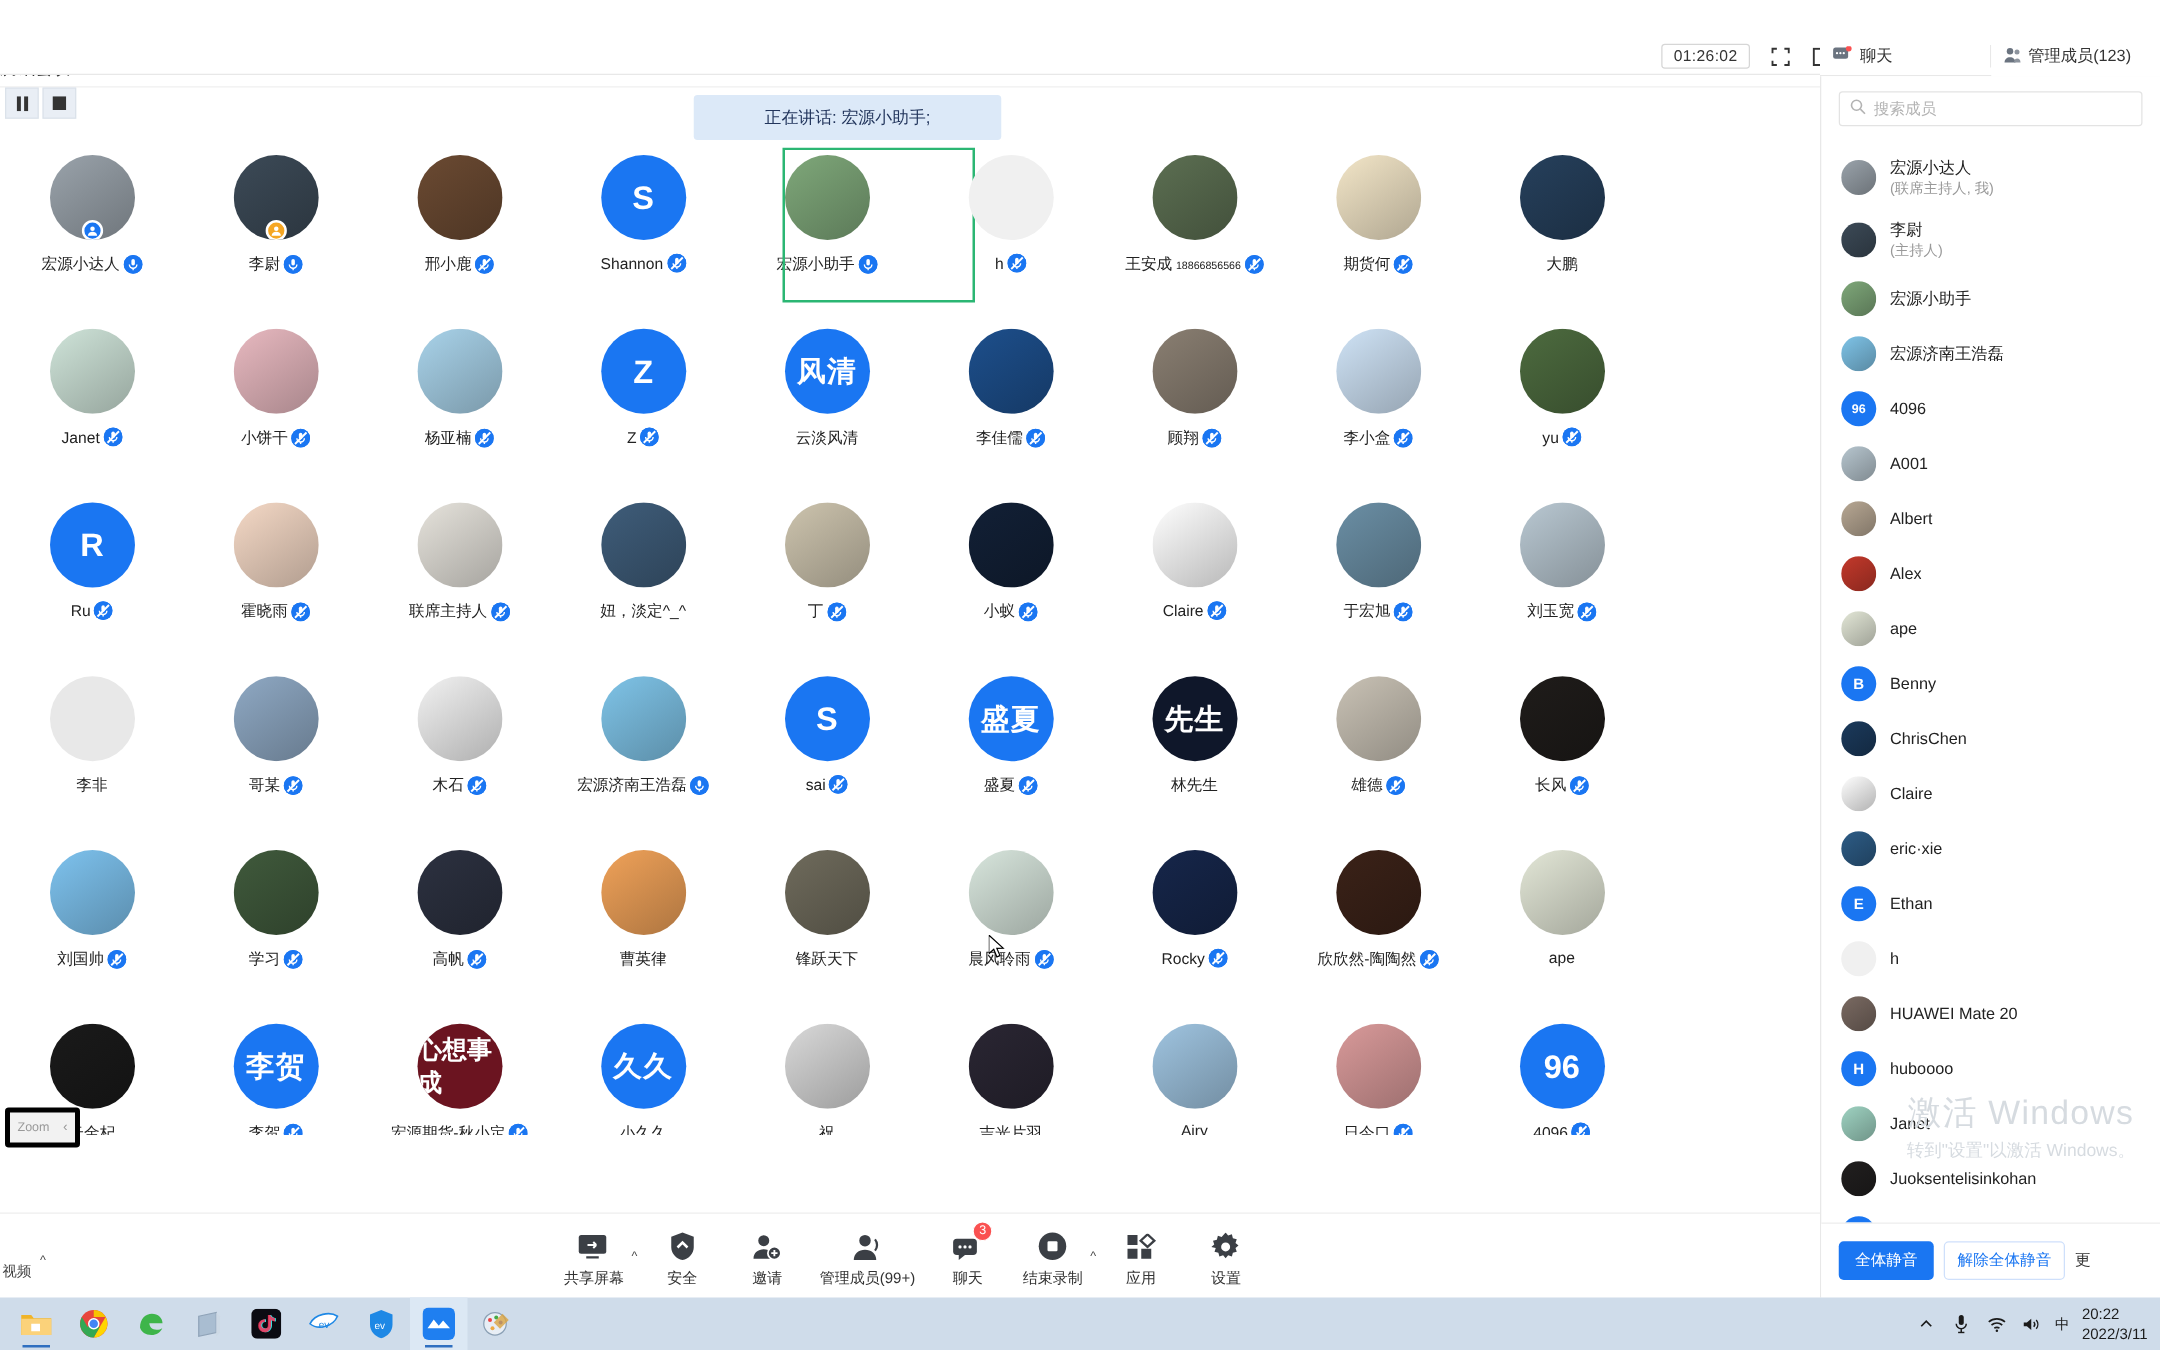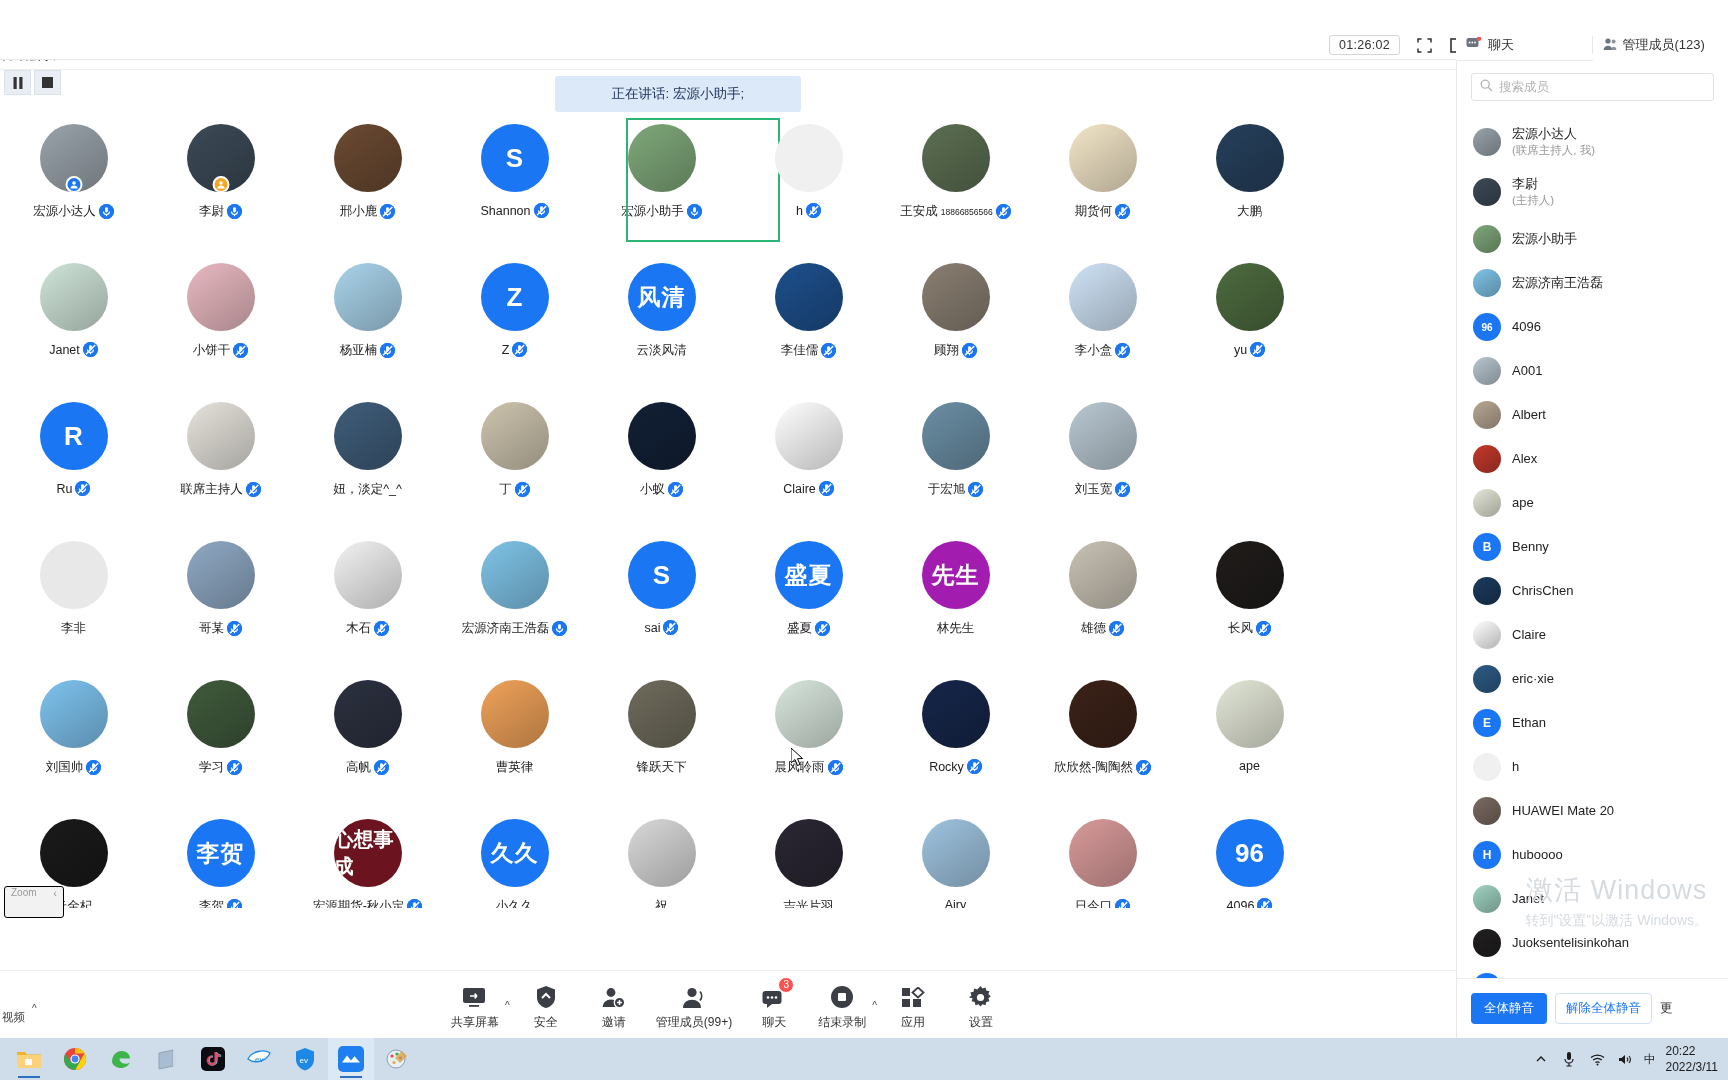--- a/index.html
+++ b/index.html
@@ -110,22 +110,22 @@
     background:#c8c8c8; border-radius:3px;
   }
   #grid-scroll-track{
     position:absolute; right:4px; top:126px; width:5px; height:760px;
     background:#f3f3f3; border-radius:3px;
   }
 
   
   #pagenav{
     position:absolute; left:4px; top:886px; width:60px; height:32px;
-    background:#f2f2f2; border:1px solid #000000; border-radius:3px;
-    display:flex; justify-content:space-between; padding:0 6px;
+    background:#f2f2f2; border:4px solid #000000; border-radius:3px;
+    display:flex; align-items:center; justify-content:space-between; padding:0 6px;
     font-size:11px; color:#999;
   }
 
   
   #bottombar{
     position:absolute; left:0; top:970px; width:1456px; height:68px;
     background:#ffffff; border-top:1px solid #eeeeee;
     display:flex; align-items:center; justify-content:center;
   }
   #bottombar .tools{ display:flex; align-items:flex-end; gap:0px; }
@@ -570,20 +570,35 @@
               <circle cx="7.5" cy="7.5" r="7.5" fill="#1a76f2"></circle>
               <rect x="6.1" y="3.2" width="2.8" height="5.2" rx="1.4" fill="#fff"></rect>
               <path d="M4.5 7.6a3 3 0 0 0 6 0" fill="none" stroke="#fff" stroke-width="1.1"></path>
               <path d="M7.5 10.6v1.6" stroke="#fff" stroke-width="1.1"></path>
               <path d="M3 12.2 L12.2 3" stroke="#fff" stroke-width="1.5"></path>
             </svg>
           </span>
         </div>
       </div>
       <div class="cell">
+        <div class="av" style="background:#f5d9c6;background-image:linear-gradient(145deg,#f5d9c6,rgba(0,0,0,.28));"></div>
+        <div class="namerow">
+          <span>霍晓雨</span>
+          <span class="mic off">
+            <svg width="15" height="15" viewBox="0 0 15 15">
+              <circle cx="7.5" cy="7.5" r="7.5" fill="#1a76f2"></circle>
+              <rect x="6.1" y="3.2" width="2.8" height="5.2" rx="1.4" fill="#fff"></rect>
+              <path d="M4.5 7.6a3 3 0 0 0 6 0" fill="none" stroke="#fff" stroke-width="1.1"></path>
+              <path d="M7.5 10.6v1.6" stroke="#fff" stroke-width="1.1"></path>
+              <path d="M3 12.2 L12.2 3" stroke="#fff" stroke-width="1.5"></path>
+            </svg>
+          </span>
+        </div>
+      </div>
+      <div class="cell">
         <div class="av" style="background:#e6e3dc;background-image:linear-gradient(145deg,#e6e3dc,rgba(0,0,0,.28));"></div>
         <div class="namerow">
           <span>联席主持人</span>
           <span class="mic off">
             <svg width="15" height="15" viewBox="0 0 15 15">
               <circle cx="7.5" cy="7.5" r="7.5" fill="#1a76f2"></circle>
               <rect x="6.1" y="3.2" width="2.8" height="5.2" rx="1.4" fill="#fff"></rect>
               <path d="M4.5 7.6a3 3 0 0 0 6 0" fill="none" stroke="#fff" stroke-width="1.1"></path>
               <path d="M7.5 10.6v1.6" stroke="#fff" stroke-width="1.1"></path>
               <path d="M3 12.2 L12.2 3" stroke="#fff" stroke-width="1.5"></path>
@@ -748,21 +763,21 @@
               <circle cx="7.5" cy="7.5" r="7.5" fill="#1a76f2"></circle>
               <rect x="6.1" y="3.2" width="2.8" height="5.2" rx="1.4" fill="#fff"></rect>
               <path d="M4.5 7.6a3 3 0 0 0 6 0" fill="none" stroke="#fff" stroke-width="1.1"></path>
               <path d="M7.5 10.6v1.6" stroke="#fff" stroke-width="1.1"></path>
               <path d="M3 12.2 L12.2 3" stroke="#fff" stroke-width="1.5"></path>
             </svg>
           </span>
         </div>
       </div>
       <div class="cell">
-        <div class="av cn" style="background:#a21caf;">先生</div>
+        <div class="av cn" style="background:#0f172a;">先生</div>
         <div class="namerow">
           <span>林先生</span>
         </div>
       </div>
       <div class="cell">
         <div class="av" style="background:#c9c2b5;background-image:linear-gradient(145deg,#c9c2b5,rgba(0,0,0,.28));"></div>
         <div class="namerow">
           <span>雄德</span>
           <span class="mic off">
             <svg width="15" height="15" viewBox="0 0 15 15">

